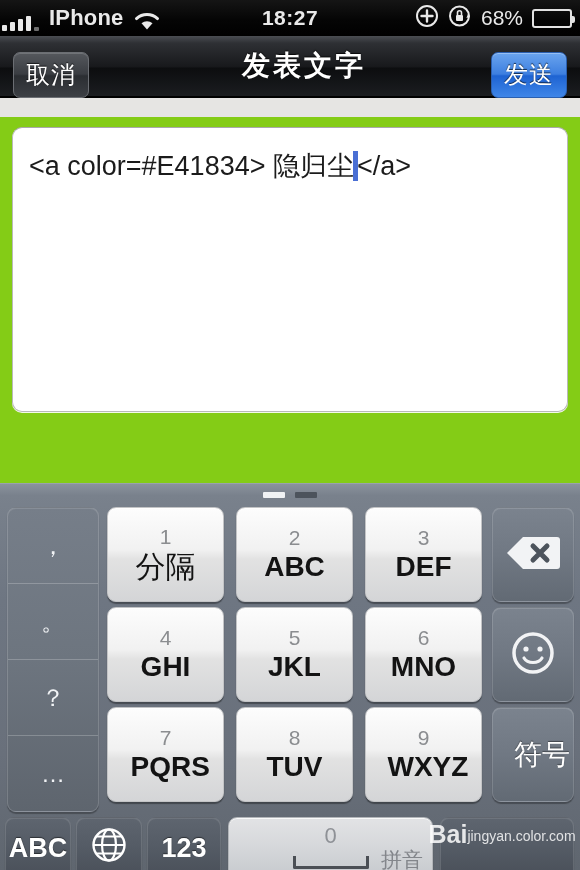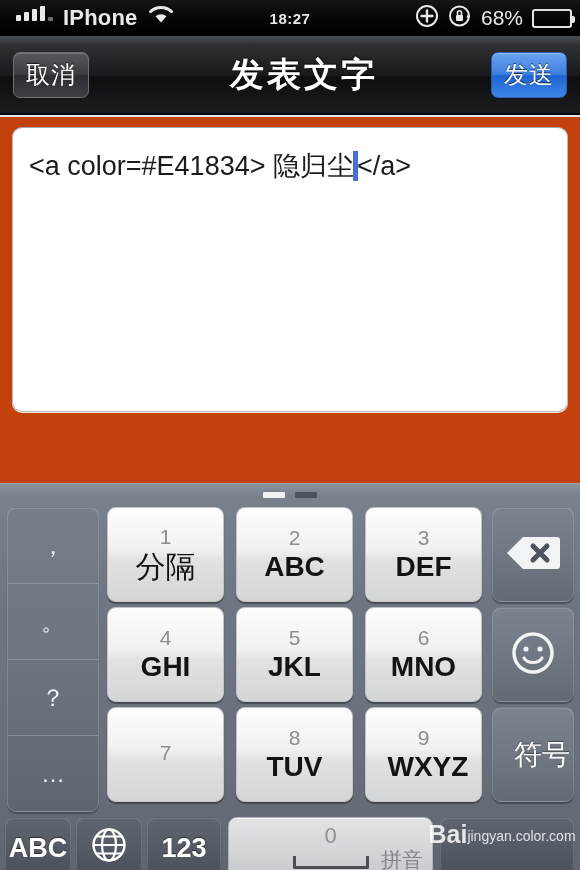--- a/index.html
+++ b/index.html
@@ -11,58 +11,58 @@
   }
   #screen { position: relative; width: 580px; height: 870px; }
 
   
   #status-bar {
     position: absolute; left: 0; top: 0; width: 580px; height: 36px;
     background: linear-gradient(to bottom, #151515 0%, #050505 55%, #000 100%);
     display: flex; align-items: center;
     color: #e9e9e9;
   }
-  .sb-left { display: flex; align-items: flex-start; gap: 10px; padding-left: 16px; }
+  .sb-left { display: flex; align-items: flex-end; gap: 10px; padding-left: 2px; }
   .signal { display: flex; align-items: flex-end; gap: 3px; height: 16px; }
   .signal i { display: block; width: 5px; background: #e9e9e9; border-radius: 1px; }
   .signal i:nth-child(1) { height: 6px; }
   .signal i:nth-child(2) { height: 9px; }
   .signal i:nth-child(3) { height: 12px; }
   .signal i:nth-child(4) { height: 15px; }
   .signal i:nth-child(5) { height: 4px; background: #6d6d6d; }
   .carrier { font-size: 22px; font-weight: bold; letter-spacing: 0.2px; }
   .wifi { width: 26px; height: 19px; position: relative; }
   .sb-center {
     position: absolute; left: 0; right: 0; text-align: center;
-    font-size: 15px; font-weight: bold; letter-spacing: 0.5px;
+    font-size: 21px; font-weight: bold; letter-spacing: 0.5px;
   }
   .sb-right {
     margin-left: auto; display: flex; align-items: center; gap: 9px;
     padding-right: 8px;
   }
   .batt-pct { font-size: 21px; font-weight: normal; }
   .battery {
     width: 40px; height: 19px; border: 2px solid #e2e2e2; border-radius: 3px;
     position: relative; padding: 2px;
   }
   .battery::after {
     content: ""; position: absolute; right: -5px; top: 5px;
     width: 3px; height: 7px; background: #e2e2e2; border-radius: 0 2px 2px 0;
   }
   .battery .fill { height: 100%; width: 68%; background: #e8e8e8; border-radius: 1px; }
 
   
   #nav-bar {
-    position: absolute; left: 0; top: 36px; width: 580px; height: 79px;
+    position: absolute; left: 0; top: 36px; width: 580px; height: 62px;
     background: linear-gradient(to bottom, #4a4d52 0%, #2e3034 12%, #17181b 52%, #0c0d0f 53%, #1b1d20 100%);
     border-bottom: 2px solid #000;
     display: flex; align-items: center; justify-content: center; padding-left: 28px;
   }
   #nav-title {
-    color: #fff; font-size: 34px; font-weight: bold; letter-spacing: 3px;
+    color: #fff; font-size: 28px; font-weight: bold; letter-spacing: 3px;
     text-shadow: 0 -1px 1px rgba(0,0,0,0.8);
   }
   .nav-btn {
     position: absolute; top: 16px; height: 46px;
     display: flex; align-items: center; justify-content: center;
     border-radius: 7px; font-size: 24px; color: #fff; letter-spacing: 1px;
     text-shadow: 0 -1px 1px rgba(0,0,0,0.7);
   }
   #cancel-button {
     left: 13px; width: 76px;
@@ -73,21 +73,21 @@
   #send-button {
     right: 13px; width: 76px;
     background: linear-gradient(to bottom, #6aa4ee 0%, #3d7fe0 48%, #1e63d2 52%, #3f86e8 100%);
     border: 1px solid #2a5fb0;
     box-shadow: inset 0 1px 0 rgba(255,255,255,0.3);
   }
 
   
   #content {
     position: absolute; left: 0; top: 117px; width: 580px; height: 366px;
-    background: #c2410c;
+    background: #84cc16;
   }
   #text-area {
     position: absolute; left: 12px; top: 10px; width: 556px; height: 285px;
     background: #fff;
     border: 1px solid #b9b9b9;
     border-top-color: #a9a9a9;
     border-radius: 10px;
     box-shadow: 0 1px 0 rgba(255,255,255,0.9);
     padding: 22px 16px;
   }
@@ -322,20 +322,21 @@
             <circle cx="23" cy="23" r="19" stroke="#f2f3f5" stroke-width="3.5" fill="none"></circle>
             <circle cx="16" cy="19" r="2.6" fill="#f2f3f5"></circle>
             <circle cx="30" cy="19" r="2.6" fill="#f2f3f5"></circle>
             <path d="M14 28 a10 8 0 0 0 18 0" stroke="#f2f3f5" stroke-width="3.2" fill="none" stroke-linecap="round"></path>
           </svg>
         </span>
       </div>
 
       <div class="key light" style="left:107px; top:205px; width:117px; height:95px;">
         <span class="num">7</span>
+        <span class="lbl" style="max-width:70px;">PQRS</span>
       </div>
       <div class="key light" style="left:236px; top:205px; width:117px; height:95px;">
         <span class="num">8</span>
         <span class="lbl">TUV</span>
       </div>
       <div class="key light" style="left:365px; top:205px; width:117px; height:95px;">
         <span class="num">9</span>
         <span class="lbl" style="max-width:72px;">WXYZ</span>
       </div>
       <div class="key dark" style="left:492px; top:205px; width:82px; height:95px;padding-left:18px;">

